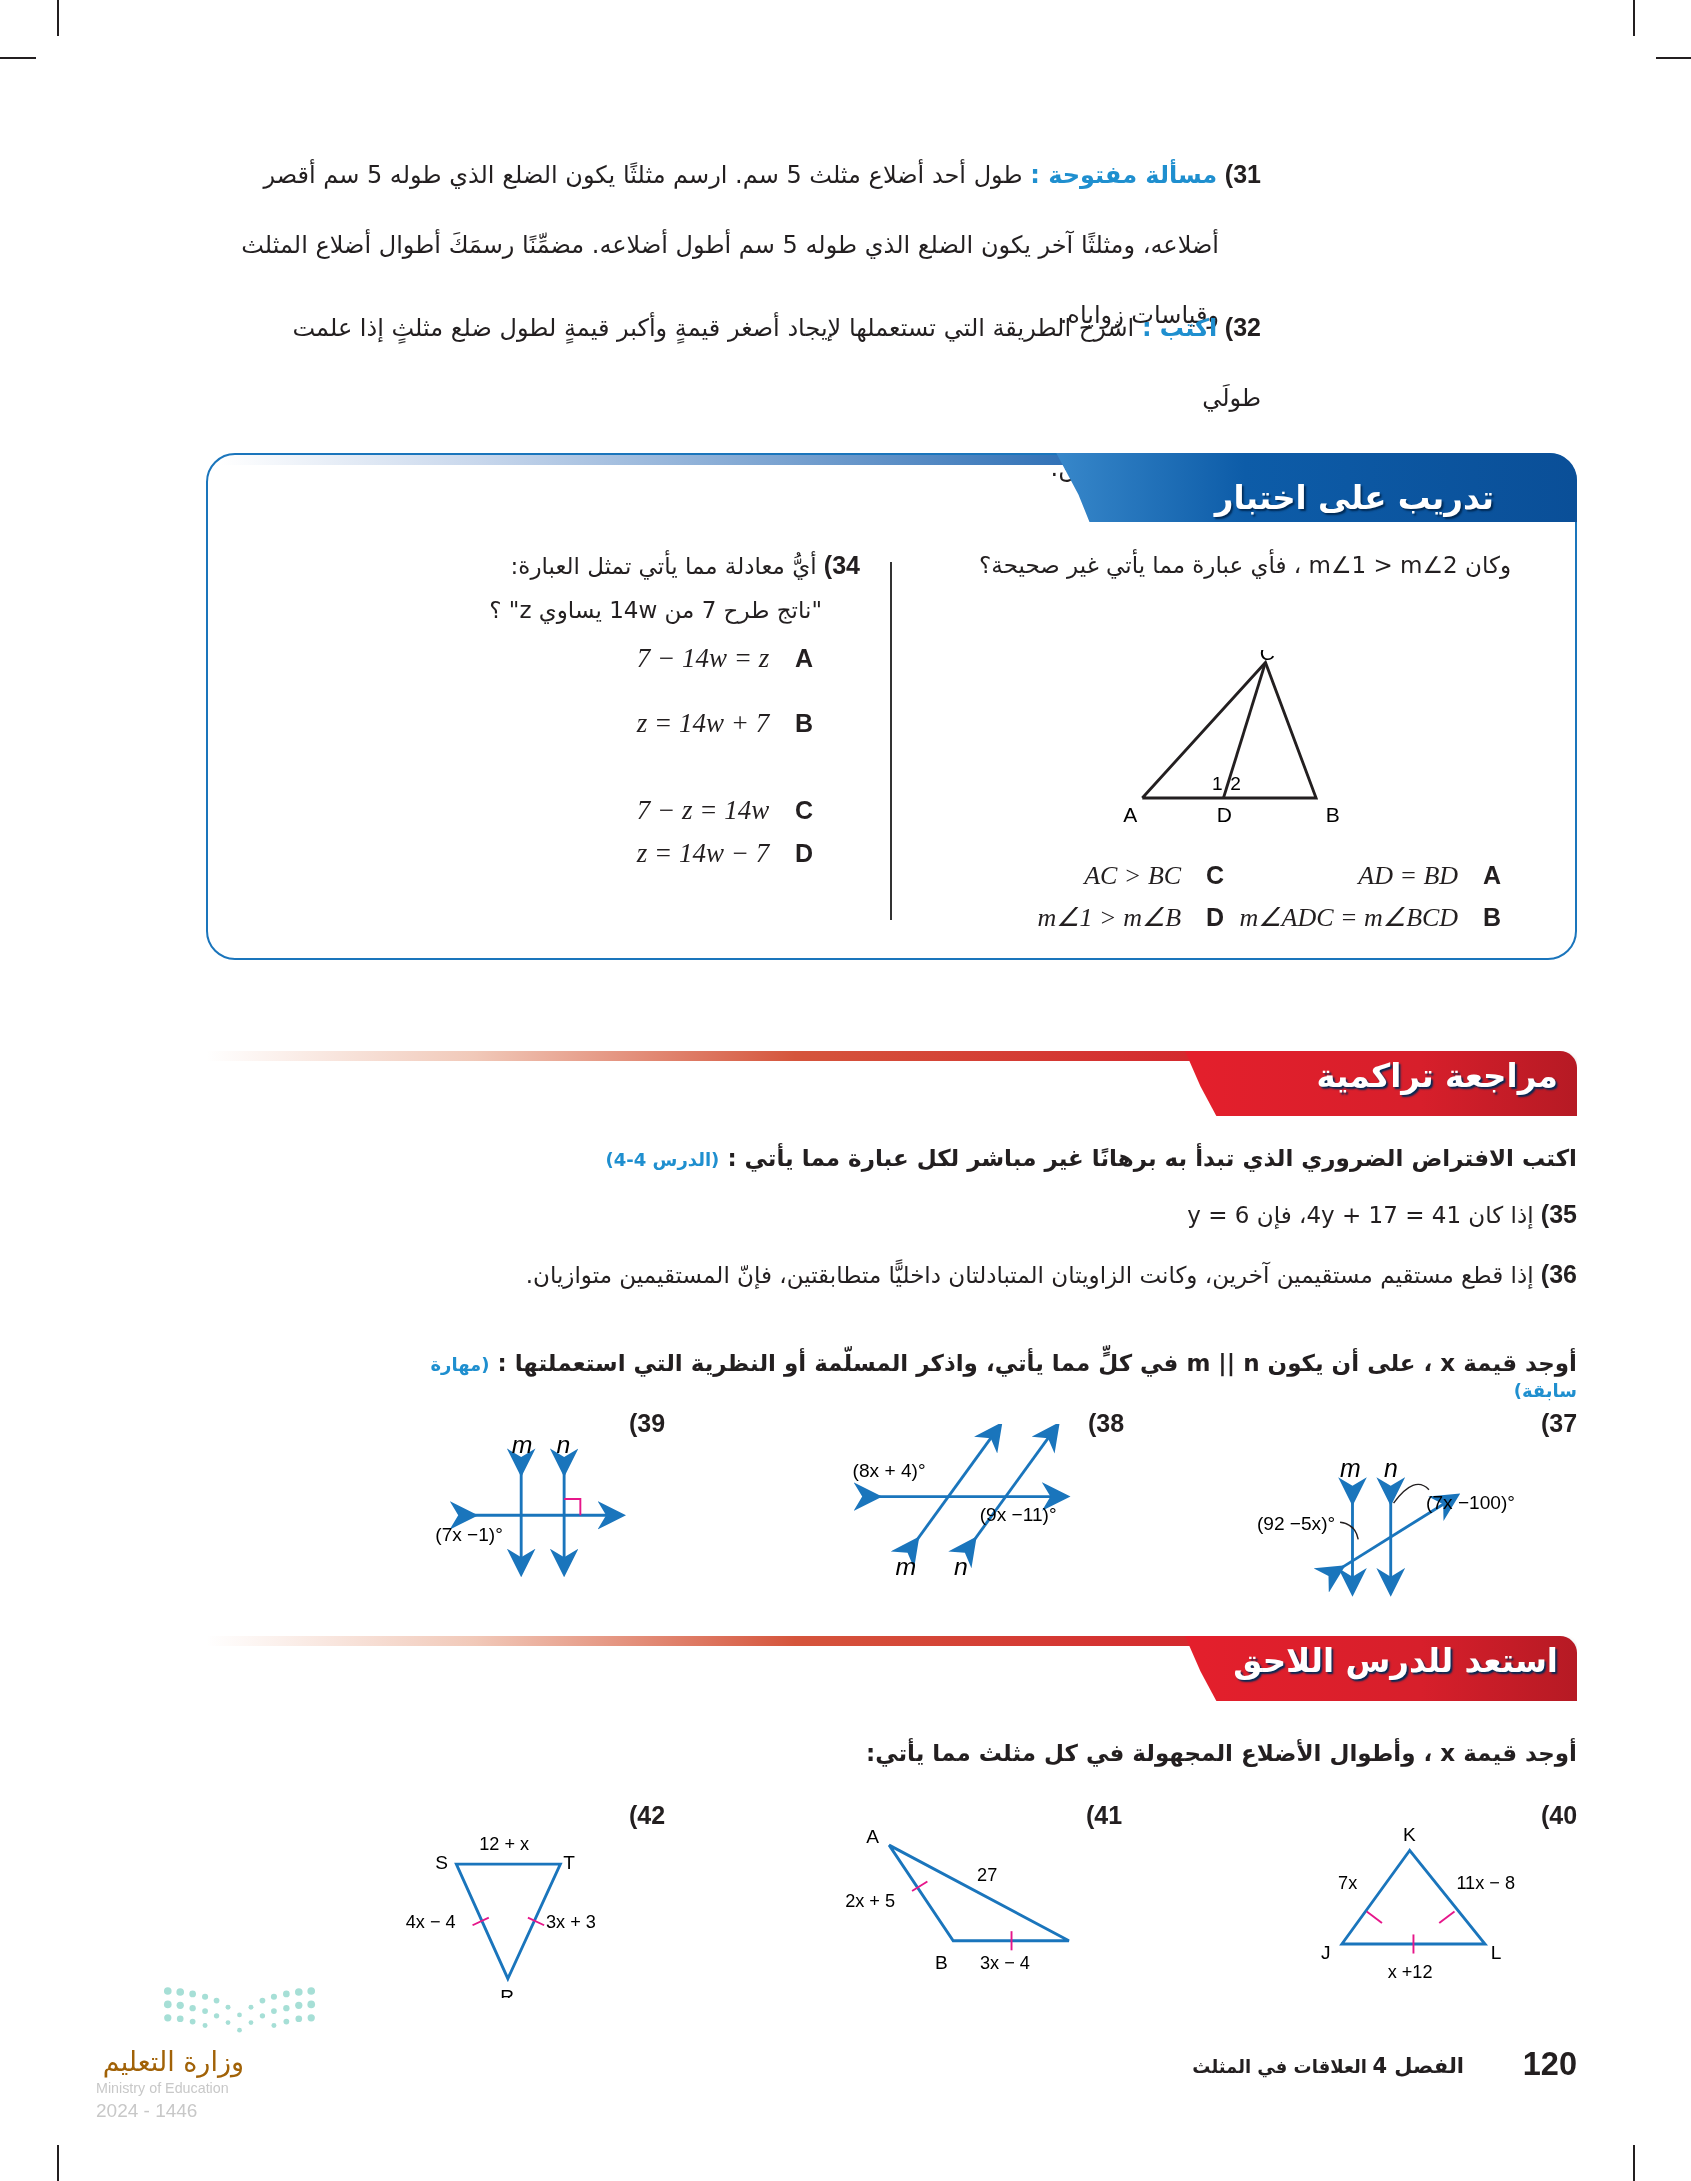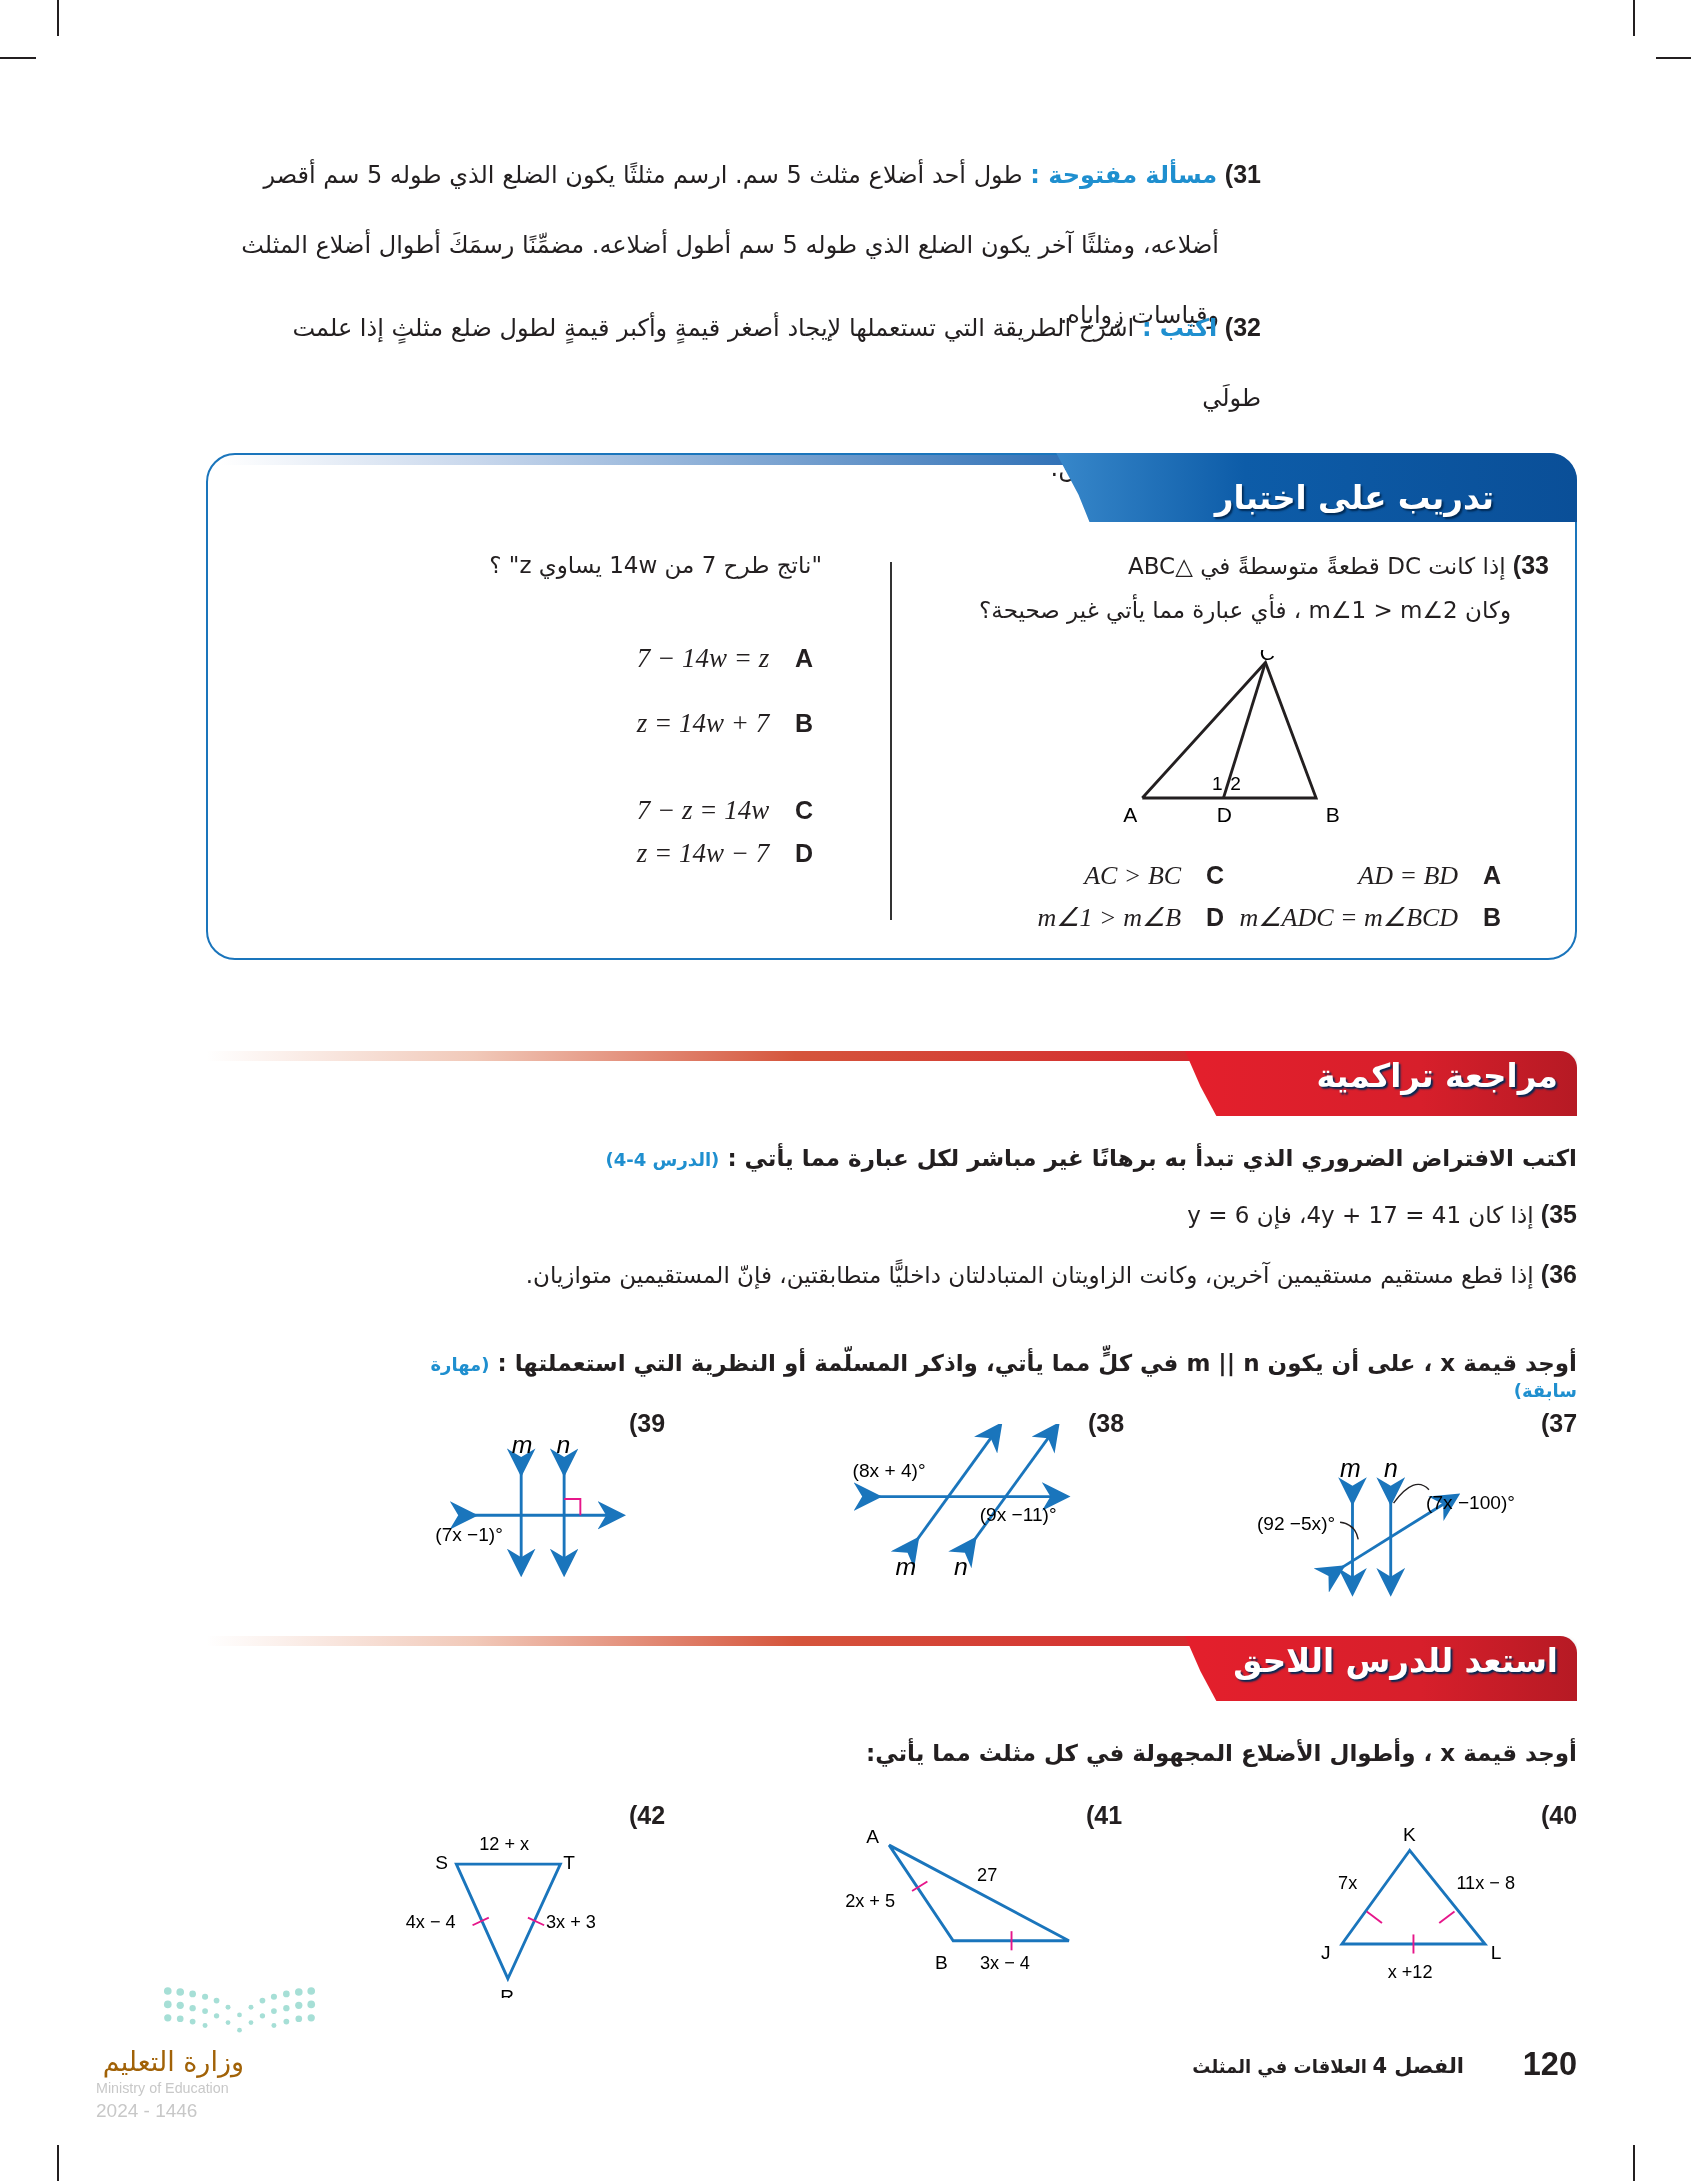--- a/index.html
+++ b/index.html
@@ -55,24 +55,20 @@
   </div>
   <div style="padding-right:42px;">الضلعين الآخرين.</div>
 </div>
 
 <div class="abs testbox"></div>
 <div class="abs bluestrip"></div>
 <div class="abs bluebanner"></div>
 <div class="abs rtl banner-text" style="left:1083px;top:461px;width:411px;margin-top:18px;">تدريب على اختبار</div>
 
 <div class="abs rtl" style="left:918px;top:543px;width:631px;font-size:23px;line-height:44px;">
-  <div>
-    <span class="qnum">33)</span>
-    <span>إذا كانت DC قطعةً متوسطةً في △ABC</span>
-  </div>
   <div style="padding-right:38px;">وكان m∠1 &gt; m∠2 ، فأي عبارة مما يأتي غير صحيحة؟</div>
 </div>
 
 <svg class="abs" style="left:1099px;top:650px;" width="268" height="191" viewBox="0 0 280 200">
   <polyline points="45,155 174,13 227,155 45,155" fill="none" stroke="#231f20" stroke-width="3"></polyline>
   <line x1="174" y1="13" x2="130" y2="155" stroke="#231f20" stroke-width="3"></line>
   <text x="168" y="10" font-size="22">C</text>
   <text x="25" y="180" font-size="22">A</text>
   <text x="123" y="180" font-size="22">D</text>
   <text x="237" y="180" font-size="22">B</text>
@@ -91,20 +87,24 @@
     <span class="math">AC &gt; BC</span>&nbsp;&nbsp;&nbsp;<span class="optL">C</span>
   </div>
   <div class="abs" style="right:277px;top:42px;">
     <span class="math">m∠1 &gt; m∠B</span>&nbsp;&nbsp;&nbsp;<span class="optL">D</span>
   </div>
 </div>
 
 <div class="abs divider"></div>
 
 <div class="abs rtl" style="left:478px;top:543px;width:382px;font-size:23px;line-height:44px;">
+  <div>
+    <span class="qnum">34)</span>
+    <span>أيُّ معادلة مما يأتي تمثل العبارة:</span>
+  </div>
   <div style="padding-right:38px;">"ناتج طرح 7 من 14w يساوي z" ؟</div>
 </div>
 <div class="abs" style="left:574px;top:642px;width:239px;font-size:27px;">
   <div class="abs" style="right:0;top:0;white-space:nowrap;"><span class="math">7 − 14w = z</span>&nbsp;&nbsp;&nbsp;<span class="optL">A</span></div>
   <div class="abs" style="right:0;top:65px;white-space:nowrap;"><span class="math">z = 14w + 7</span>&nbsp;&nbsp;&nbsp;<span class="optL">B</span></div>
   <div class="abs" style="right:0;top:130px;white-space:nowrap;margin-top:22px;"><span class="math">7 − z = 14w</span>&nbsp;&nbsp;&nbsp;<span class="optL">C</span></div>
   <div class="abs" style="right:0;top:195px;white-space:nowrap;margin-left:48px;"><span class="math">z = 14w − 7</span>&nbsp;&nbsp;&nbsp;<span class="optL">D</span></div>
 </div>
 
 <div class="abs redstrip" style="left:206px;top:1051px;width:1071px;"></div>

